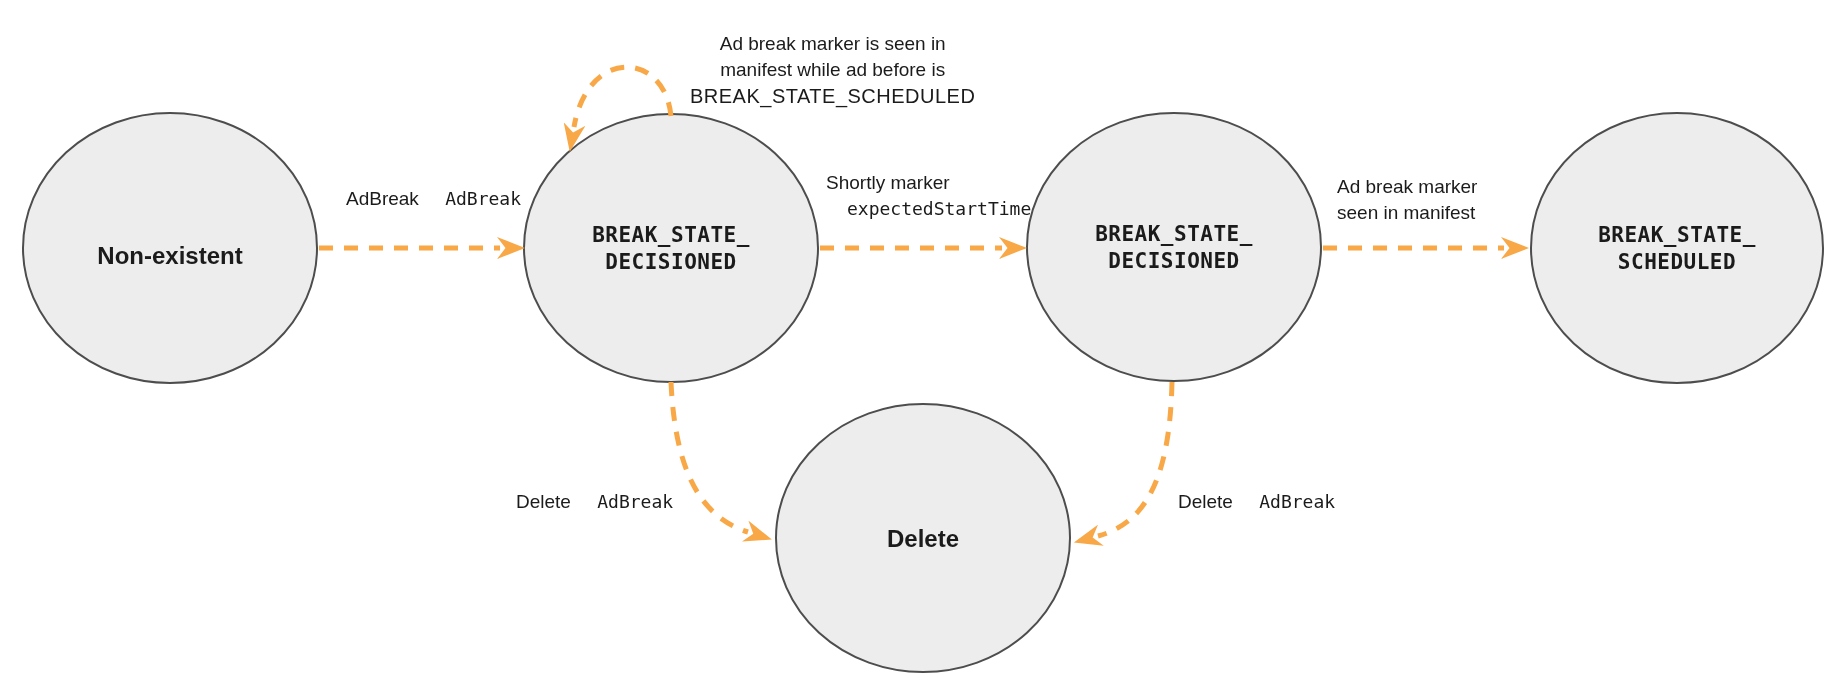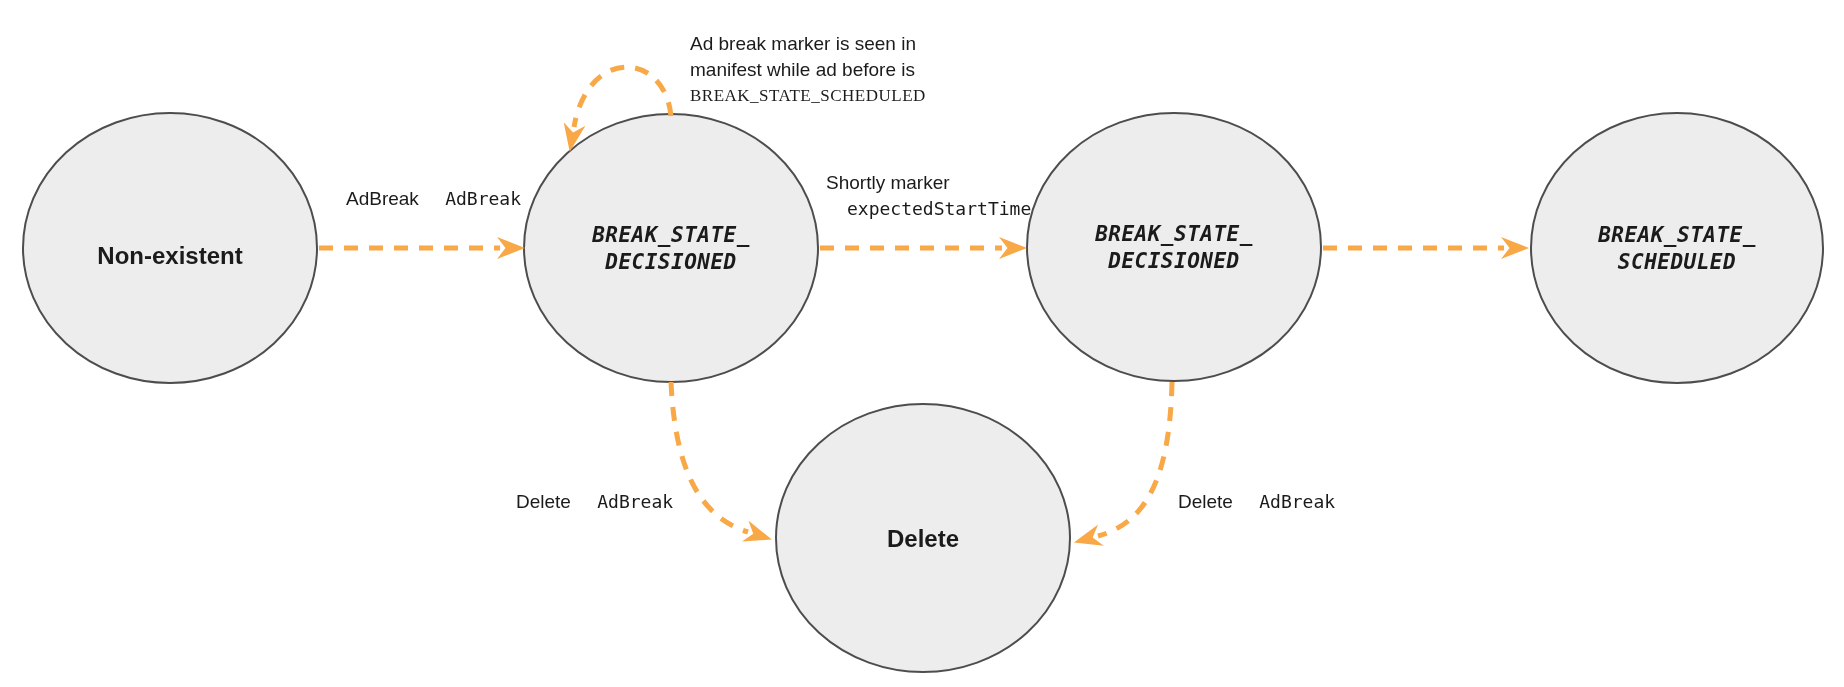--- a/index.html
+++ b/index.html
@@ -22,40 +22,39 @@
     font-weight: 700;
     white-space: nowrap;
     line-height: 1.15;
   }
   .state-label.sans { font-size: 24px; font-family: "Liberation Sans", sans-serif; }
   .state-label.mono {
     font-size: 21px;
     font-family: "DejaVu Sans Mono", monospace;
     line-height: 27px;
     letter-spacing: 0.5px;
-    font-style: italic;
   }
 
   
   .edge-label {
     position: absolute;
     font-size: 19px;
     line-height: 26px;
     white-space: nowrap;
     text-align: left;
   }
   .edge-label .code,
   .edge-label.codeline .code3 {
     font-family: "DejaVu Sans Mono", monospace;
     font-size: 18px;
     margin-left: 21px;
   }
   .loop-label .code3 {
-    font-family: Liberation Serif, serif;
-    font-size: 17px;
+    font-family: Liberation Sans, sans-serif;
+    font-size: 20px;
     letter-spacing: 0.5px;
   }
 </style>
 </head>
 <body>
 
 <div class="stage">
 
   <svg width="1844" height="687" viewBox="0 0 1844 687">
     <defs>
@@ -99,31 +98,35 @@
     <div>BREAK_STATE_</div>
     <div>SCHEDULED</div>
   </div>
 
   <div class="state-label sans" style="left:923px; top:539px;">Delete</div>
 
   <div class="edge-label" style="left:346px; top:186px;">
     <span>AdBreak </span><span class="code">AdBreak</span>
   </div>
 
-  <div class="edge-label loop-label" style="left:690px; top:31px;">
+  <div class="edge-label loop-label" style="left:690px; top:31px;text-align:center;">
     <div>Ad break marker is seen in</div>
     <div>manifest while ad before is</div>
     <div class="code3">BREAK_STATE_SCHEDULED</div>
   </div>
 
   <div class="edge-label" style="left:826px; top:170px;">
     <div>Shortly marker</div>
     <div class="code">expectedStartTime</div>
   </div>
 
+  <div class="edge-label" style="left:1337px; top:174px;">
+    <div>Ad break marker</div>
+    <div>seen in manifest</div>
+  </div>
 
   <div class="edge-label" style="left:516px; top:489px;">
     <span>Delete </span><span class="code">AdBreak</span>
   </div>
 
   <div class="edge-label" style="left:1178px; top:489px;">
     <span>Delete </span><span class="code">AdBreak</span>
   </div>
 
 </div>

